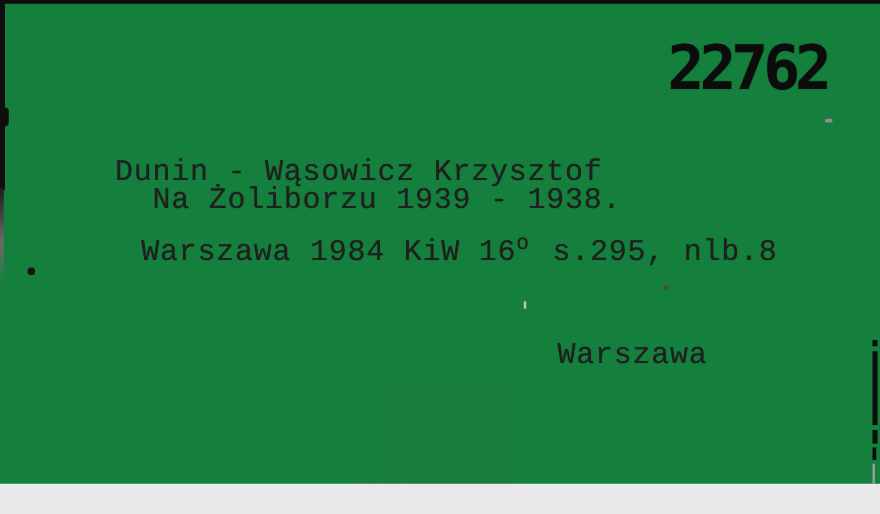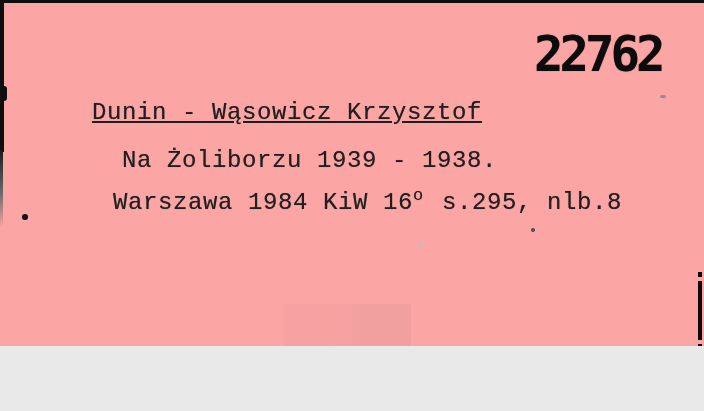--- a/index.html
+++ b/index.html
@@ -3,22 +3,22 @@
 <meta charset="utf-8">
 <style>
   html, body { margin: 0; padding: 0; }
   body {
     width: 704px; height: 411px; overflow: hidden;
     background: #e9e9e9;
     font-family: "Liberation Mono", "DejaVu Sans Mono", monospace;
   }
   .card {
     position: relative;
-    width: 704px; height: 346px;
-    background: #fca5a5;
+    width: 704px; height: 387px;
+    background: #15803d;
     overflow: hidden;
   }
   
   .edge-top {
     position: absolute; left: 0; top: 0; width: 704px; height: 3px;
     background: #0e0e0e;
   }
   .edge-left {
     position: absolute; left: 0; top: 0; width: 4px; height: 152px;
     background: #0e0e0e;
@@ -39,21 +39,21 @@
     letter-spacing: -4px; color: #0c0c0c;
     text-shadow: 0 0 1px rgba(10,10,10,0.45);
   }
   
   .line {
     position: absolute;
     font-size: 24px; line-height: 26px; letter-spacing: 0.6px;
     color: #1f1f1f; white-space: pre;
     text-shadow: 0 0 0.7px rgba(25,25,25,0.55);
   }
-  .author  { left: 92px;  top: 100px; text-decoration: underline; }
+  .author  { left: 92px;  top: 126px; }
   .title   { left: 122px; top: 148px; }
   .imprint { left: 113px; top: 183px; }
   .heading { left: 446px; top: 272px; }
   .sup {
     display: inline-block; width: 14px;
     font-size: 17px; vertical-align: 9px; letter-spacing: 0;
   }
   
   .gray-patch {
     position: absolute; left: 283px; top: 304px; width: 128px; height: 107px;
@@ -86,20 +86,21 @@
   <div class="edge-left-notch"></div>
 
   <div class="stamp">22762</div>
 
   <div class="line author">Dunin - Wąsowicz Krzysztof</div>
 
   <div class="line title">Na Żoliborzu 1939 - 1938.</div>
 
   <div class="line imprint"><span>Warszawa 1984 KiW 16</span><span class="sup">o</span><span> s.295, nlb.8</span></div>
 
+  <div class="line heading">Warszawa</div>
 
   <div class="gray-patch"></div>
 
   <div class="rdash rdash-1"></div>
   <div class="rdash rdash-2"></div>
   <div class="rdash rdash-3"></div>
   <div class="rdash rdash-4"></div>
   <div class="rdash rdash-5"></div>
 
   <div class="speck speck-dot"></div>

